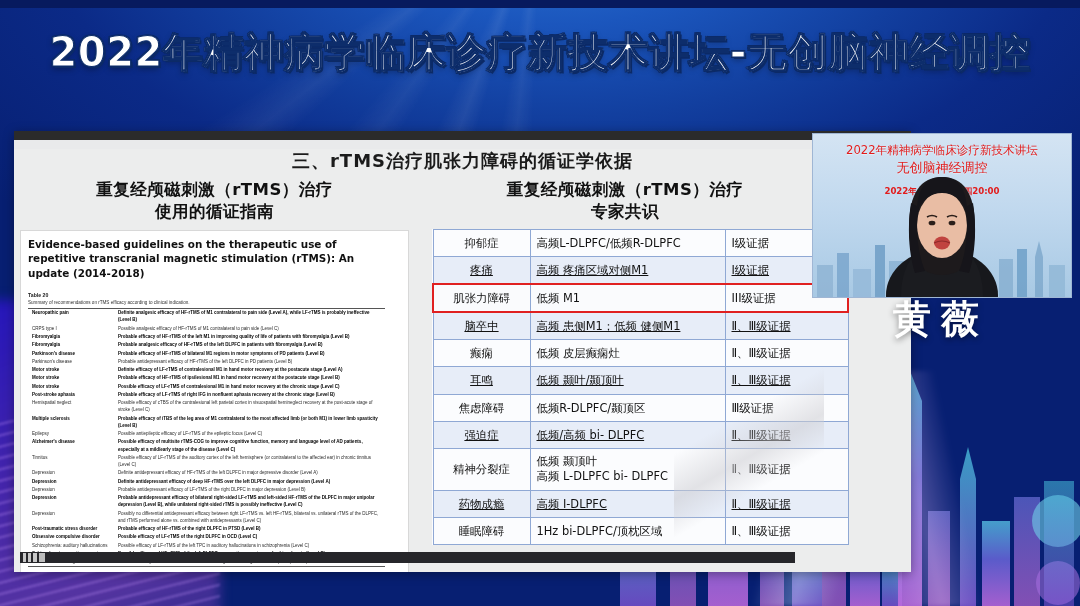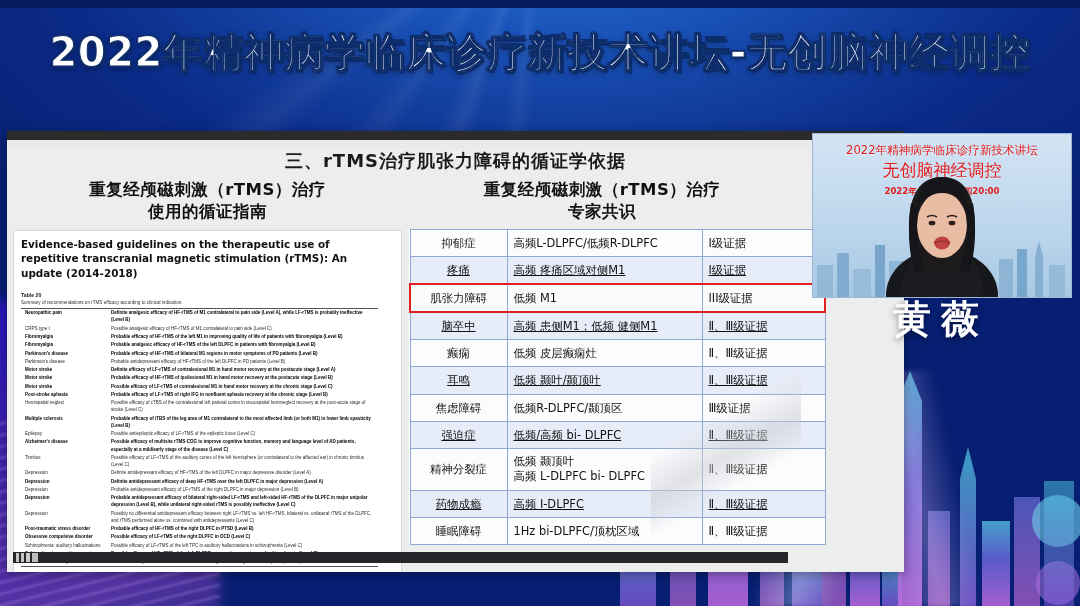--- a/index.html
+++ b/index.html
@@ -76,42 +76,42 @@
       2px 2px 0 #0c2a66,
       -1px -1px 0 #0c2a66,
       1px -1px 0 #0c2a66,
       -1px 1px 0 #0c2a66,
       0 3px 6px rgba(0,0,0,0.35);
     -webkit-text-stroke:1px #0d2d6b;
   }
 
   
   .slide{
-    position:absolute;left:7px;top:131px;width:897px;height:441px;
+    position:absolute;left:14px;top:131px;width:897px;height:441px;
     background:#e9eaeb;
     box-shadow:0 2px 10px rgba(0,0,0,0.35);
     overflow:hidden;
   }
   .slide-topbar{height:9px;background:#2b2b2b;width:100%;}
   .slide-bottombar{
     position:absolute;left:6px;bottom:9px;width:775px;height:11px;background:#26262a;
   }
   .slide-bottombar .tb{
     position:absolute;left:3px;top:1px;width:22px;height:9px;
     background:linear-gradient(90deg,#c7c7c7 0 3px,#26262a 3px 5px,#c7c7c7 5px 8px,#26262a 8px 10px,#c9c9c9 10px 14px,#26262a 14px 16px,#bdbdbd 16px 20px);
   }
   .slide-body{position:relative;width:100%;height:calc(100% - 9px);background:#eceded;}
 
   .slide-title{
     text-align:center;margin:9px 0 2px 0;
     font-family:"DejaVu Sans","Liberation Sans",sans-serif;
     font-size:18px;font-weight:bold;color:#1b1b1b;letter-spacing:1px;
   }
 
-  .cols{display:flex;gap:0;padding:0 6px;}
+  .cols{display:flex;gap:16px;padding:0 6px;}
   .col-left{width:389px;}
   .col-right{width:386px;padding-left:7px;}
 
   .sub-h{
     text-align:center;font-weight:bold;color:#111;
     font-family:"DejaVu Sans","Liberation Sans",sans-serif;
     font-size:16.5px;line-height:1.32;margin:4px 0 7px 0;letter-spacing:0.5px;
   }
   .col-right .sub-h{font-size:16.5px;margin-bottom:6px;}
 
@@ -174,21 +174,21 @@
     overflow:hidden;border:1px solid #9fb6d4;
   }
   .vid-sky{position:absolute;inset:0;background:linear-gradient(180deg,#d4e4f3 0%,#c0d8ee 48%,#a8c9e4 100%);}
   .vid-city{position:absolute;left:0;bottom:0;width:100%;height:62px;}
   .vid-ot{
     position:absolute;left:0;top:9px;width:100%;text-align:center;
     color:#e21c1c;font-weight:normal;font-size:11.6px;line-height:1.35;
     font-family:"DejaVu Sans","Liberation Sans",sans-serif;
     text-shadow:0 1px 1px rgba(255,255,255,0.5);
   }
-  .vid-ot .l2{font-size:17px;}
+  .vid-ot .l2{font-size:13px;}
   .vid-date{
     position:absolute;left:0;top:52px;width:100%;text-align:center;
     color:#e21c1c;font-weight:bold;font-size:8.6px;
     font-family:"DejaVu Sans","Liberation Sans",sans-serif;
   }
   .person{position:absolute;left:50%;transform:translateX(-50%);bottom:0;width:122px;height:128px;}
 
   .speaker-name{
     position:absolute;left:812px;top:294px;width:258px;text-align:center;
     color:#ffffff;font-size:38px;font-weight:bold;letter-spacing:10px;

